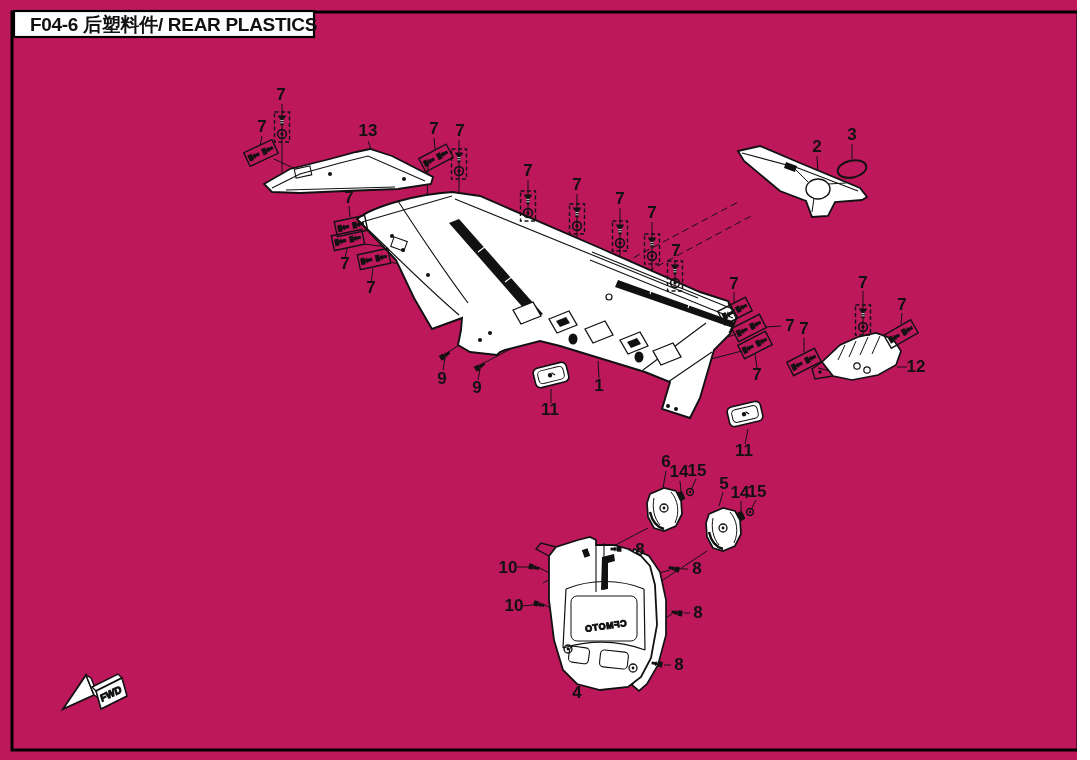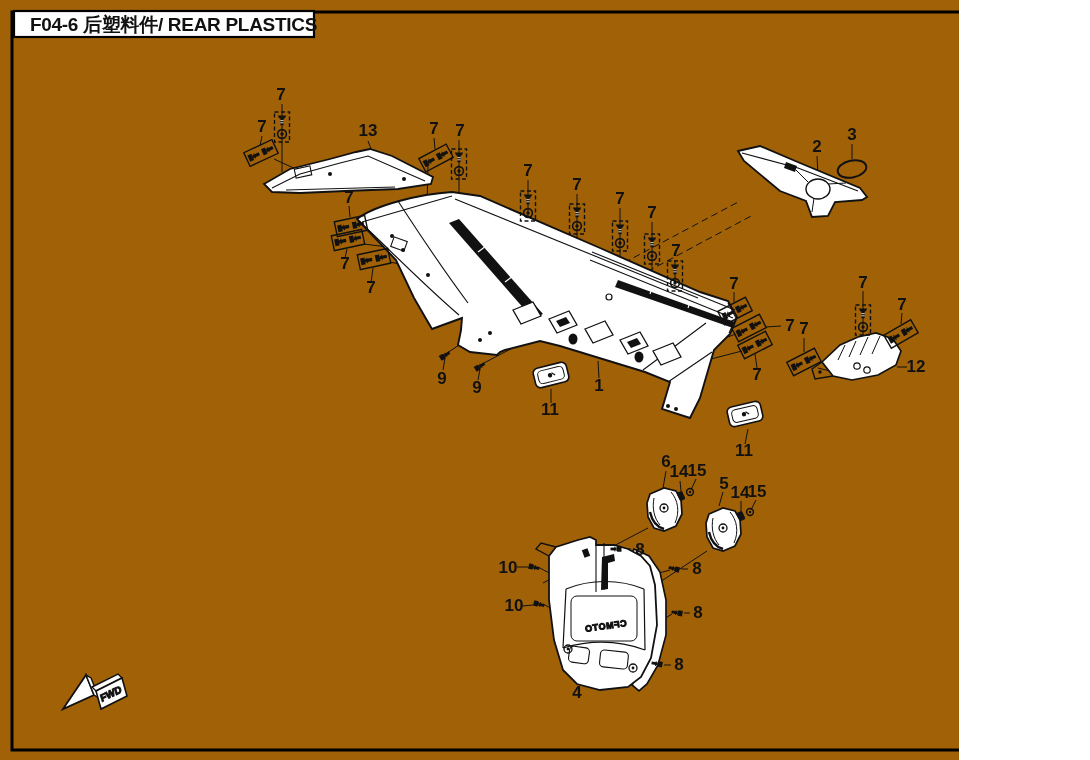--- a/index.html
+++ b/index.html
@@ -1,16 +1,16 @@
 <!DOCTYPE html>
 <html><head>
 <meta charset="utf-8">
 <style>
   html,body{margin:0;padding:0;background:#fff;}
-  .stage{position:relative;width:959px;height:760px;background:#a16207;overflow:hidden;
+  .stage{position:relative;width:1077px;height:760px;background:#be185d;overflow:hidden;
          font-family:"Liberation Sans",sans-serif;}
   svg{position:absolute;left:0;top:0;}
   .num{font-family:"Liberation Sans",sans-serif;font-weight:bold;font-size:17px;fill:#111;}
   .title-text{font-family:"Liberation Sans",sans-serif;font-weight:bold;font-size:19px;fill:#111;letter-spacing:-0.3px;}
   .logo-text{font-family:"Liberation Sans",sans-serif;font-weight:bold;font-size:9px;fill:#111;letter-spacing:0.6px;}
   .fwd-text{font-family:"Liberation Sans",sans-serif;font-weight:bold;font-size:10px;fill:#111;}
 </style>
 </head>
 <body>
 

